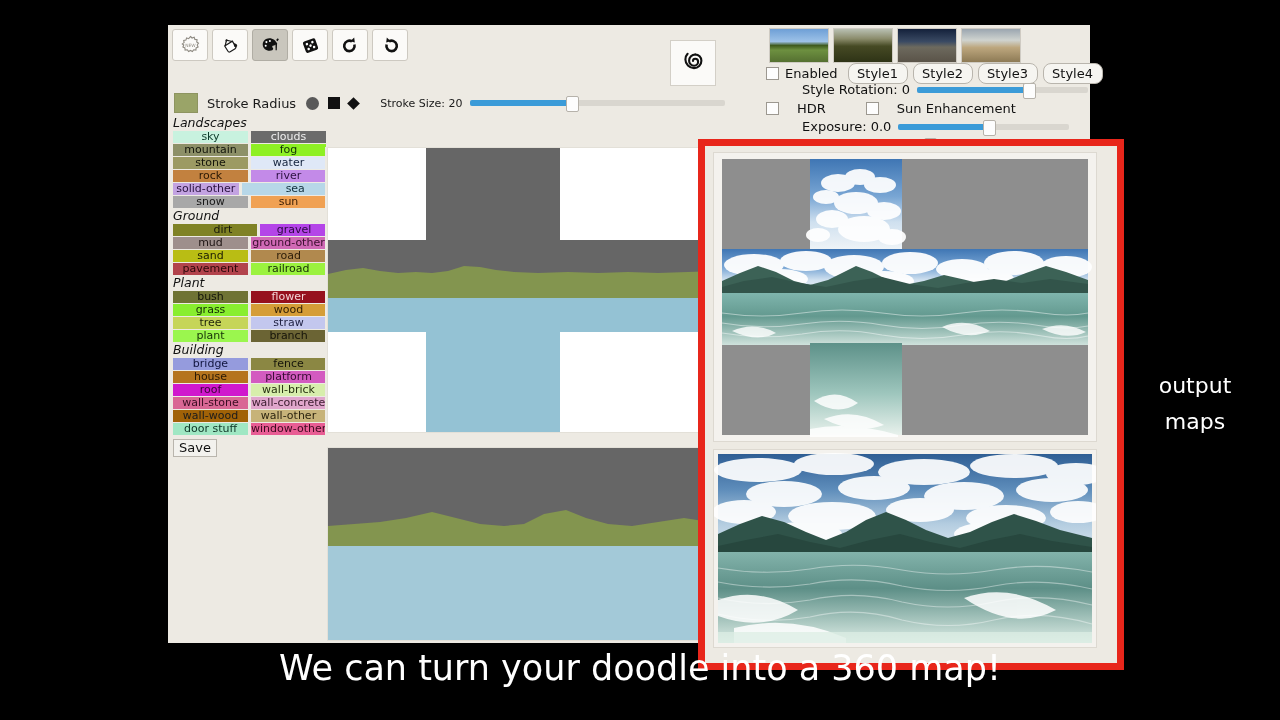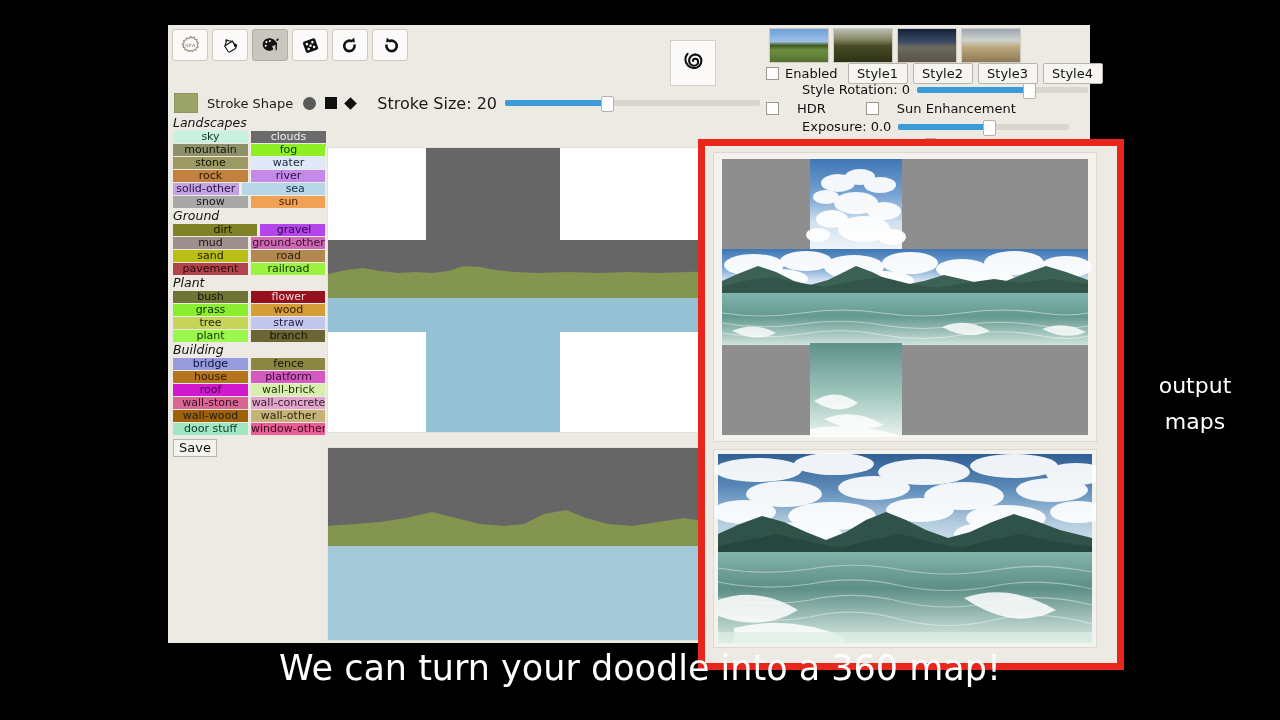--- a/index.html
+++ b/index.html
@@ -18,21 +18,21 @@
   .tool-btn svg{display:block;}
 
   
   .stroke-row{position:absolute;left:6px;top:66px;display:flex;align-items:center;height:24px;}
   .color-chip{width:22px;height:18px;background:#9aa468;border:1px solid #8d9460;}
   .stroke-label{font-size:13px;color:#1a1a1a;margin-left:9px;}
   .shape-btns{display:flex;align-items:center;gap:9px;margin-left:10px;}
   .sh-circle{width:13px;height:13px;border-radius:50%;background:#595959;}
   .sh-square{width:12px;height:12px;background:#111;}
   .sh-diamond{width:9px;height:9px;background:#111;transform:rotate(45deg);}
-  .size-label{font-size:16px;color:#1a1a1a;margin-left:22px;}
+  .size-label{font-size:11px;color:#1a1a1a;margin-left:22px;}
   .slider{position:relative;margin-left:8px;width:255px;height:6px;background:#d9d6cf;border-radius:2px;}
   .slider .fill{position:absolute;left:0;top:0;height:6px;background:#3b9bd8;border-radius:2px;}
   .slider .knob{position:absolute;top:-4px;width:11px;height:14px;background:#fdfdfd;border:1px solid #b6b2aa;border-radius:2px;}
 
   
   .palette{position:absolute;left:0px;top:90px;width:160px;height:345px;background:#edeae3;}
   .pal-head{font-size:12.5px;font-style:italic;color:#111;padding-left:5px;line-height:14px;margin-top:1px;}
   .pal-row{display:flex;gap:3px;padding-left:5px;margin-top:1px;}
   .pal-item{width:75px;height:12px;font-size:11px;line-height:12px;text-align:center;color:#111;
             overflow:hidden;white-space:nowrap;}
@@ -54,21 +54,21 @@
   .thumbs{position:absolute;left:3px;top:3px;display:flex;gap:4px;}
   .thumb{width:58px;height:33px;border:1px solid #cfcbc3;}
   .t1{background:linear-gradient(#6e9fd6 0%,#9dc2e8 38%,#3f5b1f 50%,#6d9040 64%,#557031 100%);}
   .t2{background:linear-gradient(#b9c0b2 0%,#8a8b6a 30%,#464a24 52%,#2e3316 100%);}
   .t3{background:linear-gradient(#14213b 0%,#3a4a63 38%,#6d6a5e 55%,#5a5348 100%);}
   .t4{background:linear-gradient(#9ba6b0 0%,#cfd3cf 34%,#bda77e 56%,#8d7a55 100%);}
   .srow{position:absolute;display:flex;align-items:center;justify-content:center;}
   .r1{left:0px;top:38px;}
   .chk{width:11px;height:11px;background:#fdfdfd;border:1px solid #9c9890;}
   .s-label{font-size:13px;color:#111;margin-left:6px;}
-  .sbtn{width:58px;height:19px;background:#f6f5f1;border:1px solid #b9b5ad;border-radius:2px;font-size:13px;
+  .sbtn{width:58px;height:19px;background:#f6f5f1;border:1px solid #b9b5ad;border-radius:8px;font-size:13px;
         color:#111;display:flex;align-items:center;justify-content:center;margin-left:4px;}
   .r2{left:30px;top:57px;}
   .r3{left:0px;top:76px;gap:12px;}
   .r4{left:30px;top:94px;}
   .r5{left:30px;top:112px;}
   .slider2{position:relative;margin-left:7px;width:171px;height:6px;background:#d9d6cf;border-radius:2px;}
   .slider2 .fill{position:absolute;left:0;top:0;height:6px;background:#3b9bd8;border-radius:2px;}
   .slider2 .knob{position:absolute;top:-4px;width:11px;height:14px;background:#fdfdfd;border:1px solid #b6b2aa;border-radius:2px;}
 
   
@@ -156,21 +156,21 @@
               <path d="M14.4 9.5a5.2 5.2 0 1 1-2.4-3.1" fill="none" stroke="#111" stroke-width="2.6"></path>
               <path d="M14.2 2.6l.6 5-4.6-1.3z" fill="#111"></path>
             </g>
           </svg>
         </span>
       </div>
     </div>
 
     <div class="stroke-row">
       <div class="color-chip"></div>
-      <div class="stroke-label">Stroke Shape</div>
+      <div class="stroke-label">Stroke Radius</div>
       <div class="shape-btns">
         <div class="sh-circle"></div>
         <div class="sh-square"></div>
         <div class="sh-diamond"></div>
       </div>
       <div class="size-label">Stroke Size: 20</div>
       <div class="slider">
         <div class="fill" style="width:98px"></div>
         <div class="knob" style="left:96px"></div>
       </div>

